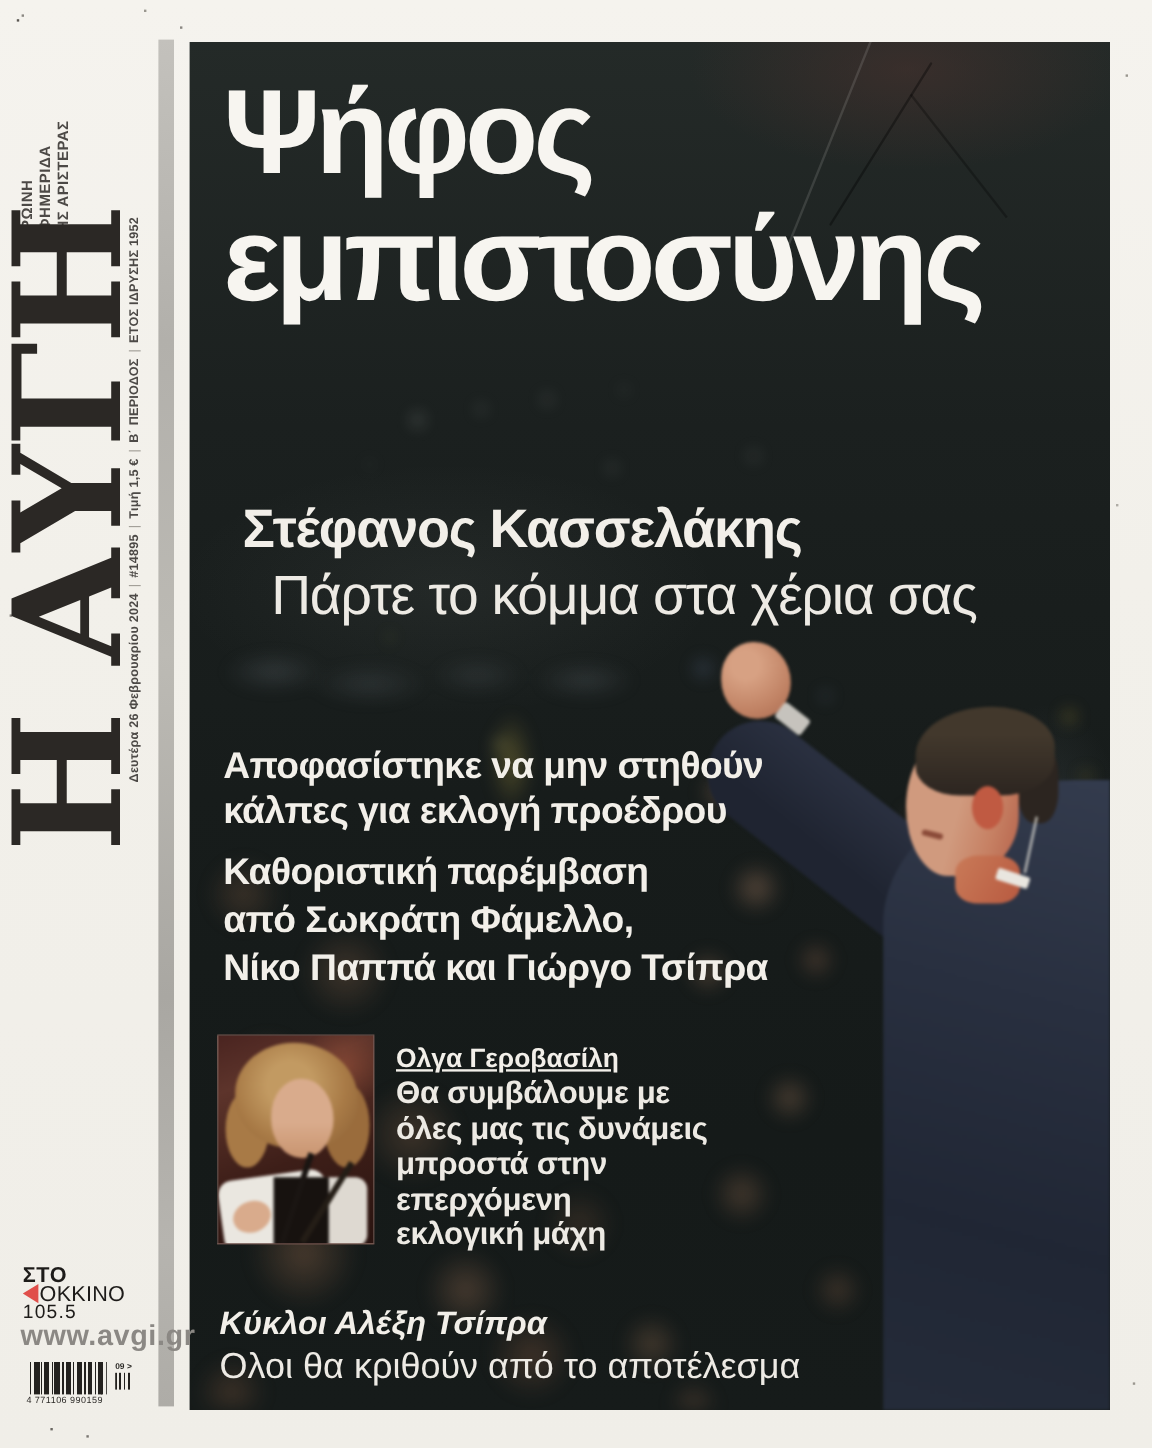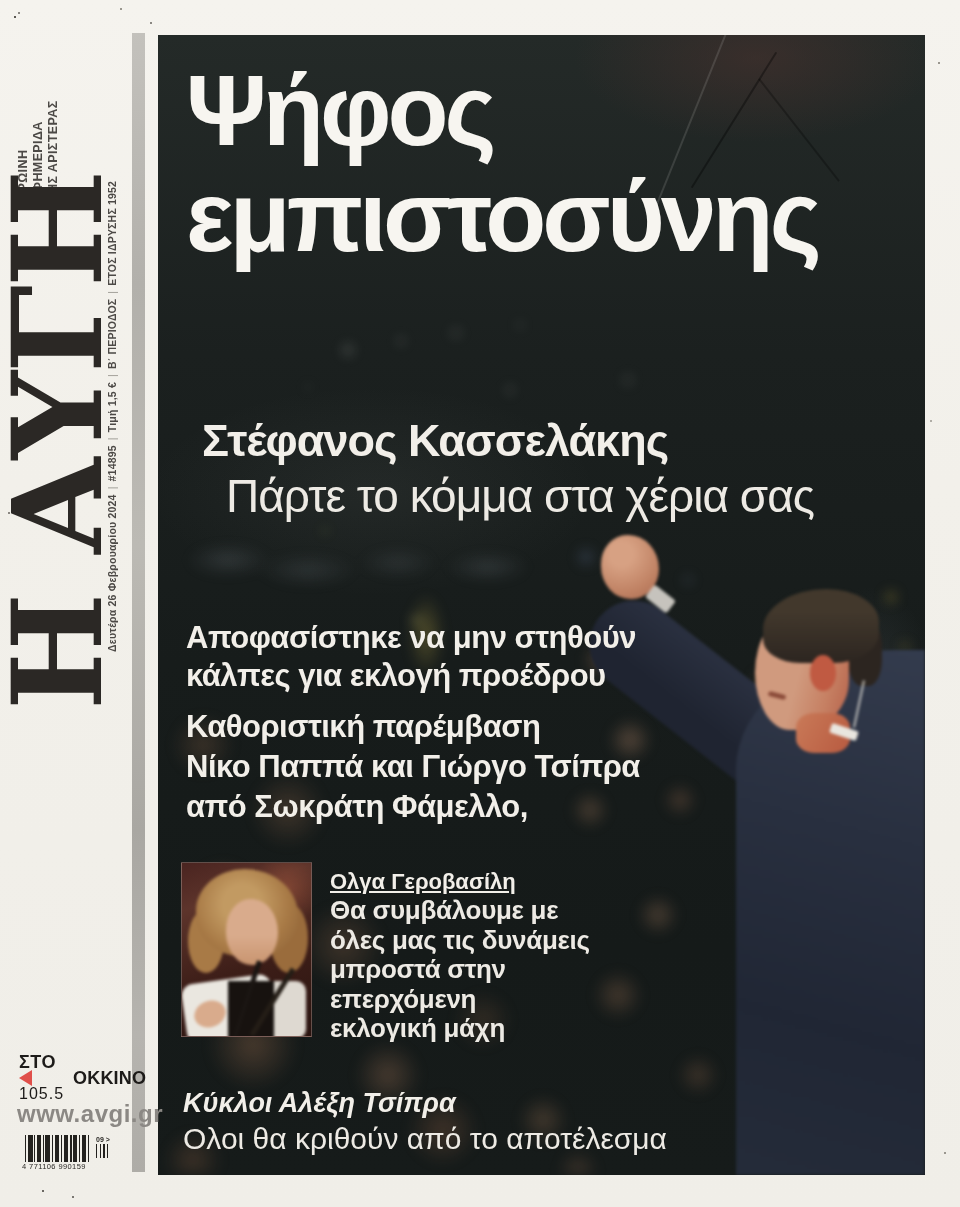--- a/index.html
+++ b/index.html
@@ -147,21 +147,21 @@
   .g-mic2{position:absolute;left:88px;top:100px;width:5px;height:78px;transform:rotate(32deg);
         background:#241d16;}
   .qname{position:absolute;left:172px;top:834px;font-size:22px;font-weight:bold;color:#f2efe9;text-decoration:underline;}
   .qlines{position:absolute;left:172px;top:861px;font-size:26px;font-weight:bold;
         color:#edeae4;line-height:29.5px;letter-spacing:-.3px;}
   .bname{position:absolute;left:25px;top:1053px;font-size:27px;font-weight:bold;color:#f2efe9;font-style:italic;}
   .bquote{position:absolute;left:25px;top:1087px;font-size:30px;font-weight:normal;color:#edeae4;}
   
   .radio{position:absolute;left:19px;top:1054px;color:#1d1b19;line-height:16px;}
   .radio .l1{font-size:18px;font-weight:800;letter-spacing:.5px;}
-  .radio .l2{font-size:18px;font-weight:700;letter-spacing:.2px;display:flex;align-items:flex-start;gap:40px;}
+  .radio .l2{font-size:18px;font-weight:400;letter-spacing:.2px;display:flex;align-items:flex-start;}
   .tri{display:inline-block;width:0;height:0;border-top:8px solid transparent;
         border-bottom:8px solid transparent;border-right:13px solid #e04f4a;margin-right:1px;}
   .radio .freq{font-size:16px;font-weight:normal;letter-spacing:1px;}
   .site{position:absolute;left:17px;top:1100px;font-size:24px;font-weight:bold;
         color:#8b8884;letter-spacing:.5px;}
   .barcode{position:absolute;left:25px;top:1135px;width:64px;height:27px;background:
         repeating-linear-gradient(90deg,#23211e 0 1px,transparent 1px 3px),
         repeating-linear-gradient(90deg,transparent 0 4px,#23211e 4px 6px,transparent 6px 9px),
         repeating-linear-gradient(90deg,transparent 0 7px,#23211e 7px 8px,transparent 8px 13px);}
   .bdigits{position:absolute;left:22px;top:1162px;width:70px;font-size:7.5px;color:#2b2926;
@@ -217,22 +217,22 @@
 
     <div class="kicker-name">Στέφανος Κασσελάκης</div>
     <div class="kicker-quote">Πάρτε το κόμμα στα χέρια σας</div>
 
     <div class="deck deck1">
       <div>Αποφασίστηκε να μην στηθούν</div>
       <div>κάλπες για εκλογή προέδρου</div>
     </div>
     <div class="deck deck2">
       <div>Καθοριστική παρέμβαση</div>
+      <div>από Σωκράτη Φάμελλο,</div>
       <div>Νίκο Παππά και Γιώργο Τσίπρα</div>
-      <div>από Σωκράτη Φάμελλο,</div>
     </div>
 
     <div class="inset">
       <div class="art">
         <div class="g-glow"></div>
         <div class="g-curlL"></div>
         <div class="g-curlR"></div>
         <div class="g-hair"></div>
         <div class="g-face"></div>
         <div class="g-blazer"></div>

